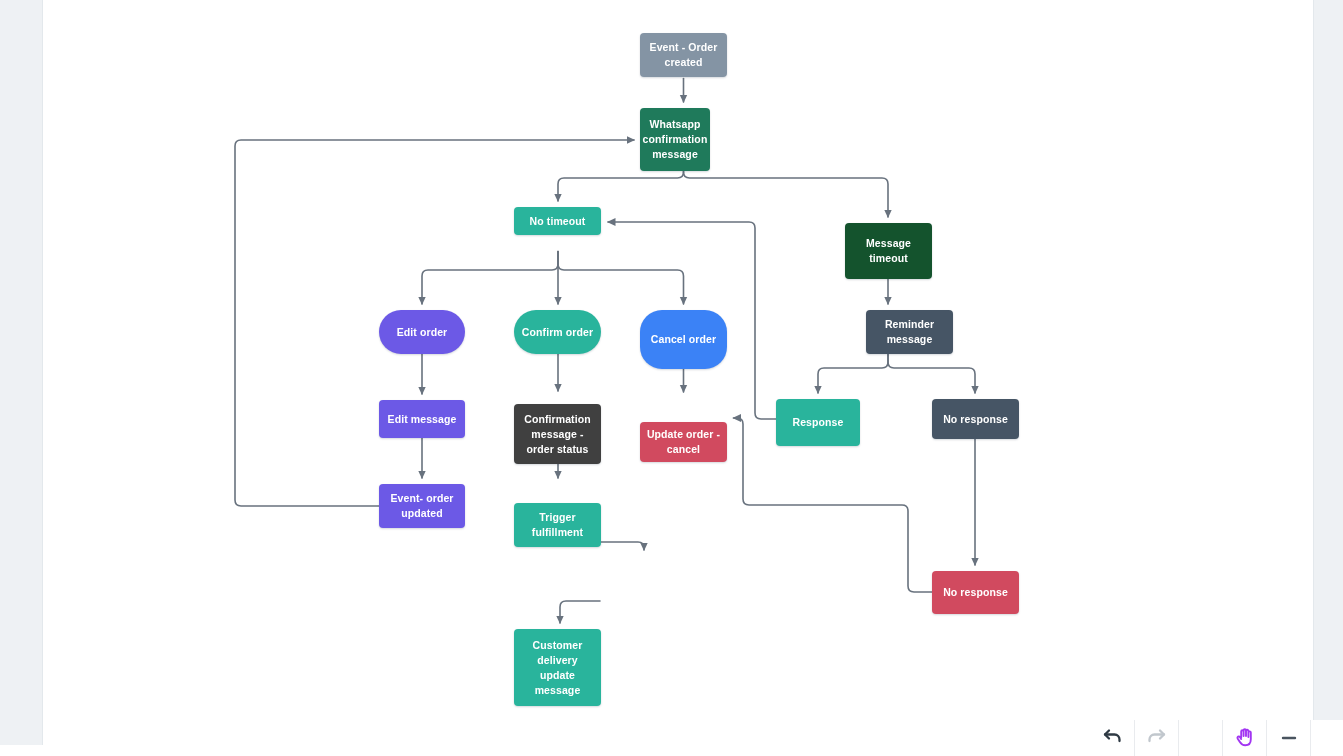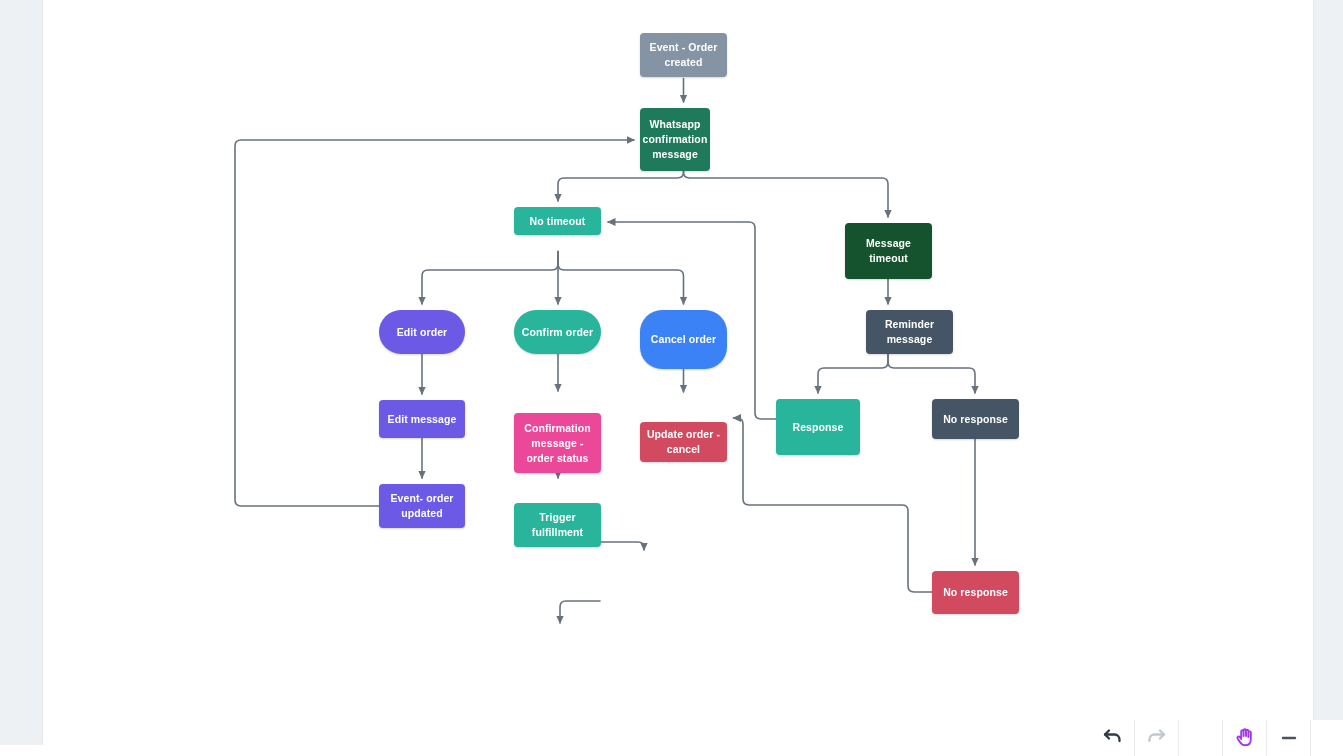--- a/index.html
+++ b/index.html
@@ -69,27 +69,28 @@
   </svg>
 
   <div class="node" style="left: 640px; top: 33px; width: 87px; height: 44px; background: rgb(132, 148, 164);">Event - Order created</div>
   <div class="node" style="left: 640px; top: 108px; width: 70px; height: 63px; background: rgb(31, 122, 91);">Whatsapp confirmation message</div>
   <div class="node" style="left: 514px; top: 207px; width: 87px; height: 28px; background: rgb(41, 180, 156);">No timeout</div>
   <div class="node" style="left: 845px; top: 223px; width: 87px; height: 56px; background: #14532d;">Message timeout</div>
   <div class="node pill" style="left: 379px; top: 310px; width: 86px; height: 44px; background: rgb(108, 89, 230);">Edit order</div>
   <div class="node pill" style="left: 514px; top: 310px; width: 87px; height: 44px; background: rgb(41, 180, 156);">Confirm order</div>
   <div class="node pill" style="left: 640px; top: 310px; width: 87px; height: 59px; background: #3b82f6;">Cancel order</div>
   <div class="node" style="left: 379px; top: 400px; width: 86px; height: 38px; background: rgb(108, 89, 230);">Edit message</div>
-  <div class="node" style="left: 514px; top: 413px; width: 87px; height: 60px; background: #ec4899;">Confirmation message - order status</div>
+  <div class="node" style="left: 514px; top: 404px; width: 87px; height: 60px; background: #404040;">Confirmation message - order status</div>
   <div class="node" style="left: 640px; top: 398px; width: 87px; height: 40px; background: rgb(209, 74, 95); margin-top: 24px;">Update order - cancel</div>
-  <div class="node" style="left: 776px; top: 399px; width: 84px; height: 56px; background: rgb(41, 180, 156); text-align: right;">Response</div>
+  <div class="node" style="left: 776px; top: 399px; width: 84px; height: 47px; background: rgb(41, 180, 156); text-align: right;">Response</div>
   <div class="node" style="left: 932px; top: 399px; width: 87px; height: 40px; background: rgb(70, 85, 101);">No response</div>
   <div class="node" style="left: 845px; top: 310px; width: 87px; height: 44px; background: rgb(70, 85, 101); margin-left: 21px;">Reminder message</div>
   <div class="node" style="left: 379px; top: 484px; width: 86px; height: 44px; background: rgb(108, 89, 230);">Event- order updated</div>
   <div class="node" style="left: 514px; top: 484px; width: 87px; height: 44px; background: rgb(41, 180, 156); margin-top: 19px;">Trigger fulfillment</div>
+  <div class="node" style="left: 514px; top: 629px; width: 87px; height: 77px; background: rgb(41, 180, 156);">Customer delivery update message</div>
   <div class="node" style="left: 932px; top: 571px; width: 87px; height: 43px; background: rgb(209, 74, 95);">No response</div>
 
   <div class="toolbar">
     <div class="tool-cell tool-btn">
       <svg width="24" height="24" viewBox="0 0 24 24" fill="none" stroke="#2f3a44" stroke-width="2.3" stroke-linecap="round" stroke-linejoin="round">
         <path d="M9 4.5 L5 8.5 L9 12.5"></path>
         <path d="M5 8.5 H14.5 C17.5 8.5 19.5 10.8 19.5 13.5 V15"></path>
       </svg>
     </div>
     <div class="tool-cell tool-btn">

